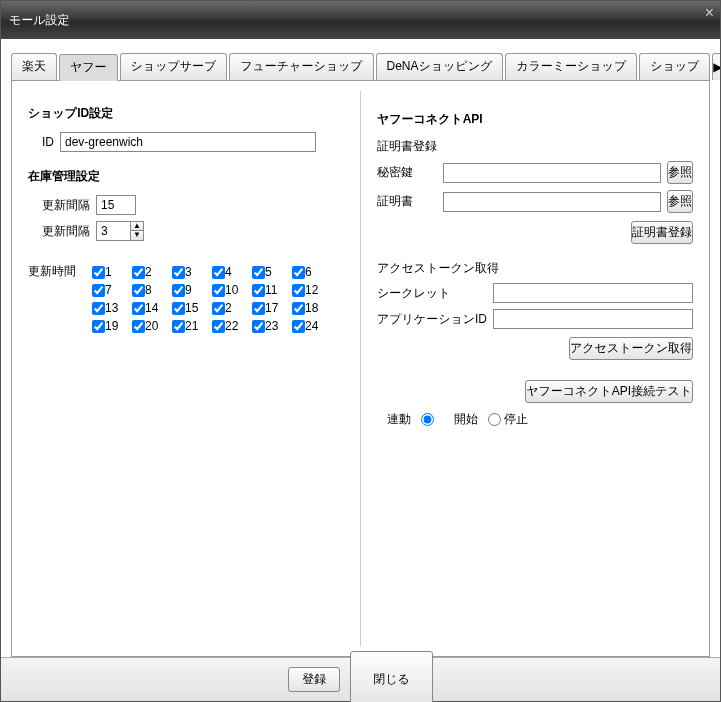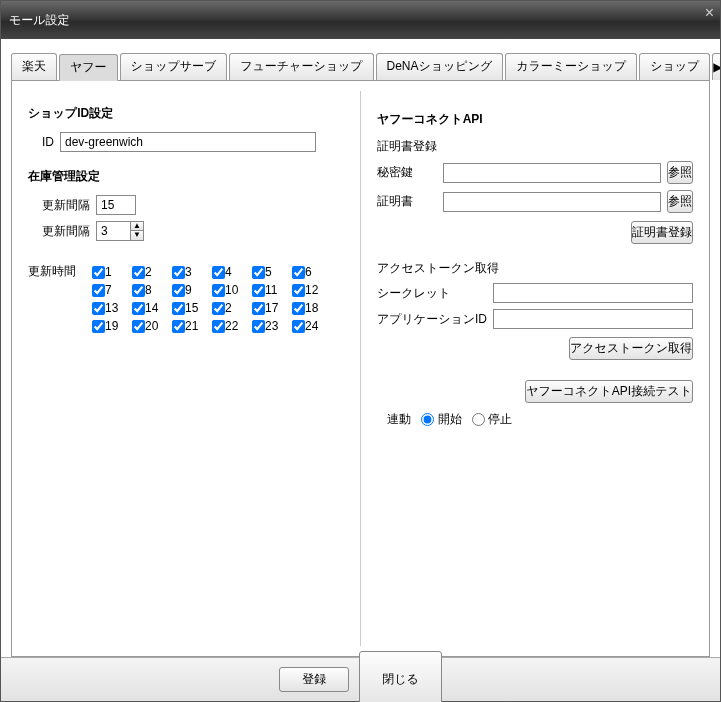--- a/index.html
+++ b/index.html
@@ -334,30 +334,30 @@
         </div>
         <div class="rightalign">
           <button class="btn">アクセストークン取得</button>
         </div>
         <div class="rightalign" style="margin-top:20px">
           <button class="btn">ヤフーコネクトAPI接続テスト</button>
         </div>
 
         <div class="row" style="gap:10px;margin-left:10px">
           <span>連動</span>
-          <label style="display:flex;align-items:center;gap:4px;">
+          <label style="display:flex;align-items:center;gap:20px;">
             <input type="radio" name="link" checked="" style="">
               <span>開始</span>
           </label>
           <label style="display:flex;align-items:center;gap:3px;">
             <input type="radio" name="link" style="">
               <span>停止</span>
           </label>
         </div>
       </div>
     </div>
   </div>
 
   <div class="footer">
-    <button class="btn" style="padding:3px 22px">登録</button>
+    <button class="btn" style="padding:3px 13px">登録</button>
     <button class="btn" style="padding:19px 22px">閉じる</button>
   </div>
 </div>
 
 </body></html>

